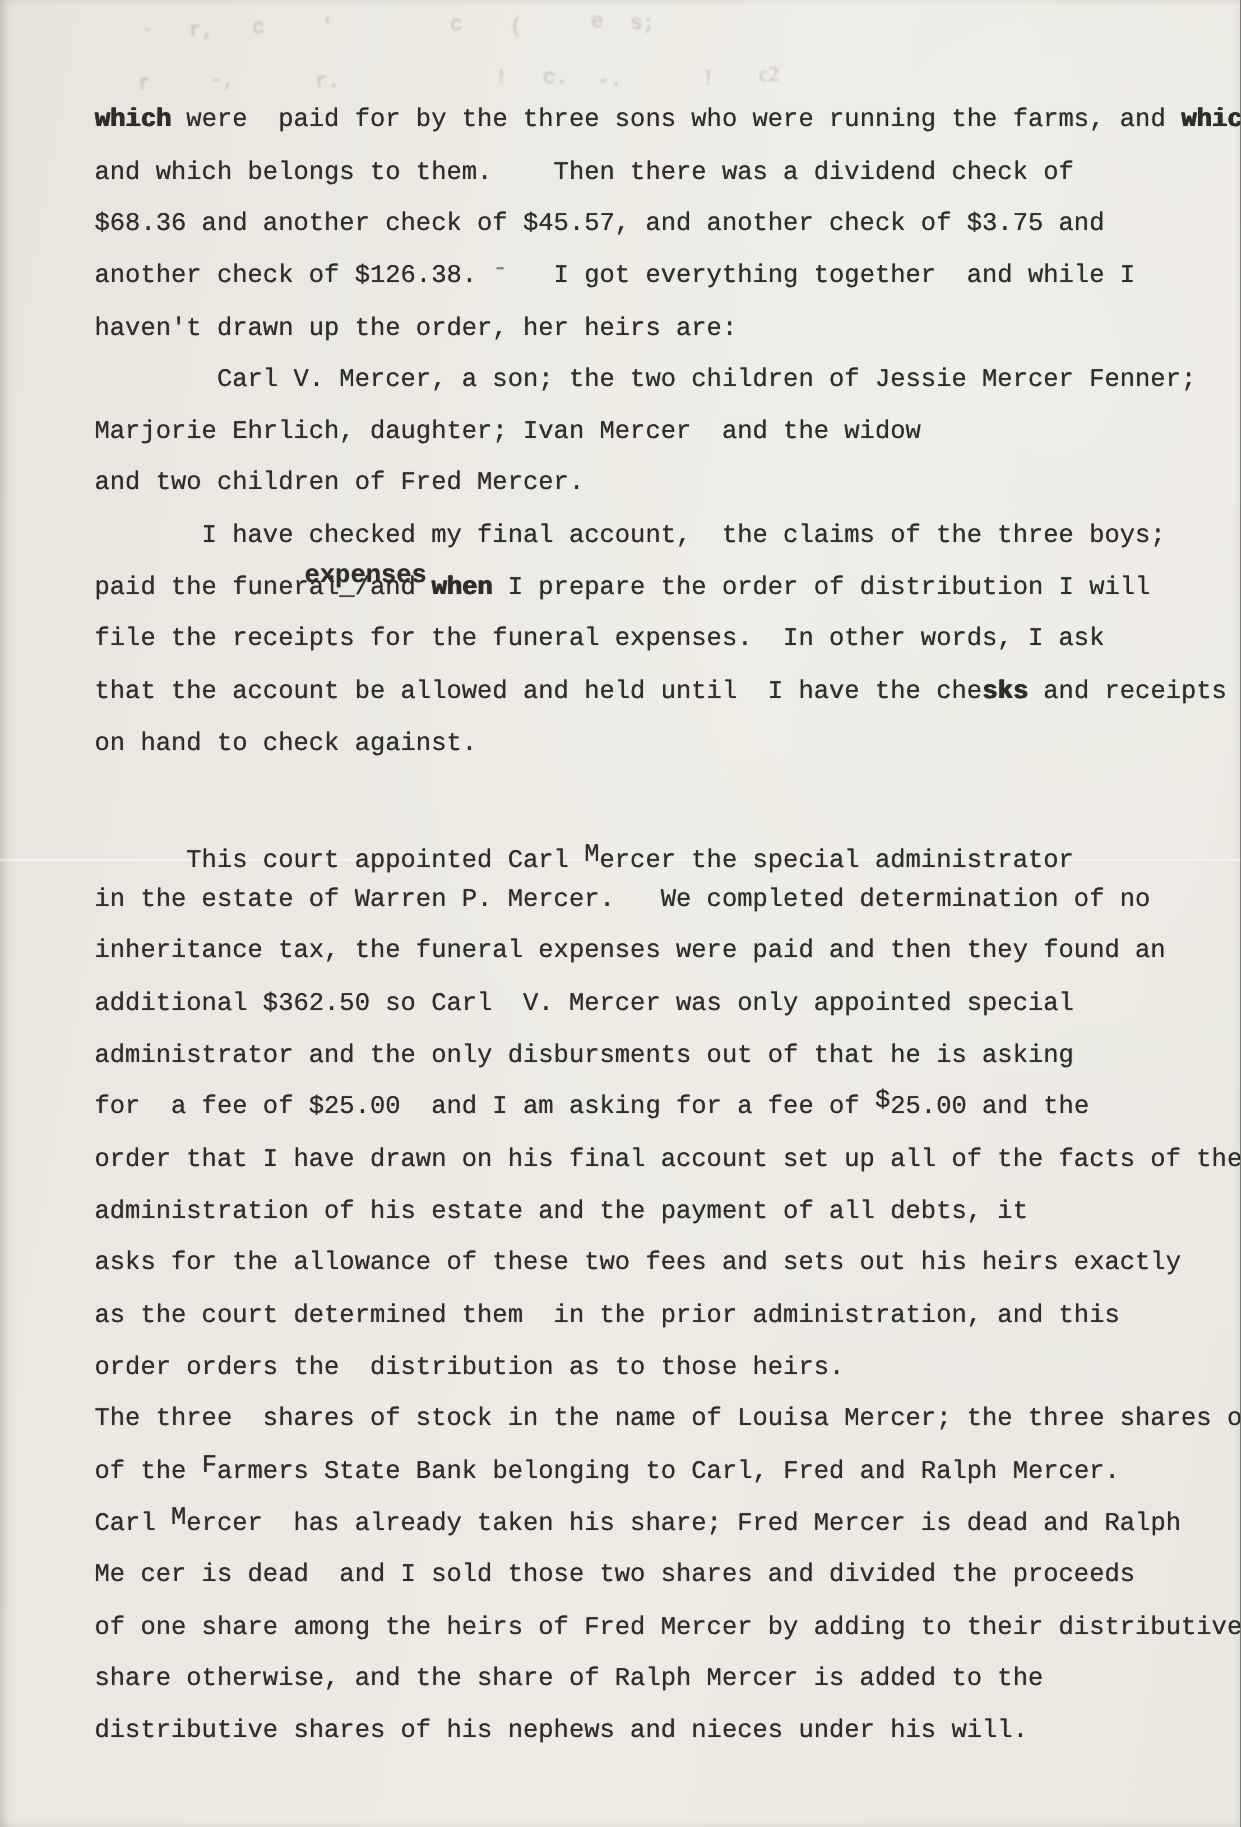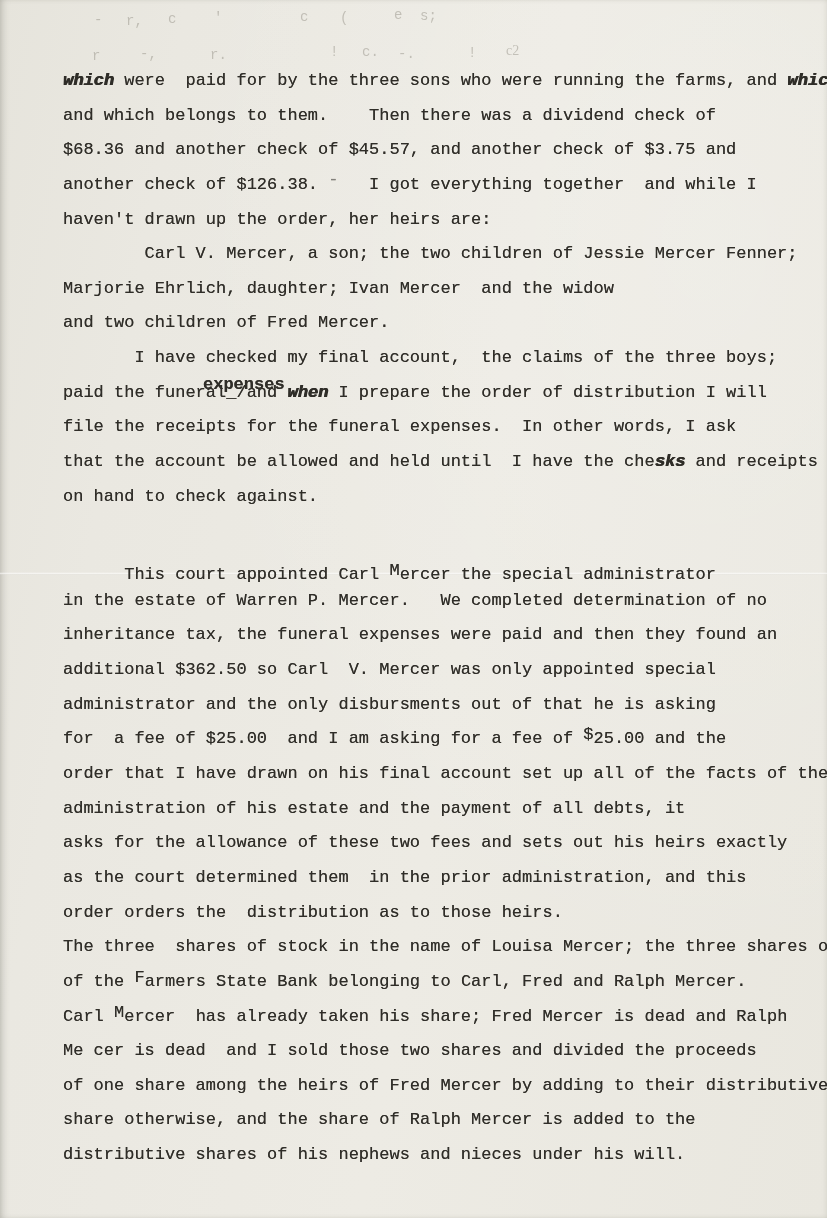--- a/index.html
+++ b/index.html
@@ -44,21 +44,20 @@
   .line {
     position: relative;
     height: 34.65px;
     line-height: 34.65px;
     overflow: visible;
   }
   .line.tight { height: 17.5px; line-height: 17.5px; }
   .seg-bold {
     font-weight: bold;
     text-shadow: 0.7px 0 0 currentColor, 0 0 0.5px rgba(45,43,38,0.8);
-    font-style: italic;
   }
   .seg-raised { display: inline-block; transform: translateY(-4px); }
   .seg-fr { display: inline-block; transform: translateY(-5px); opacity: 0.55; }
   .abs { position: absolute; line-height: normal; font-weight: bold; }
 </style>
 </head>
 <body>
 
 <div class="page">
   <div class="smudge-layer">

